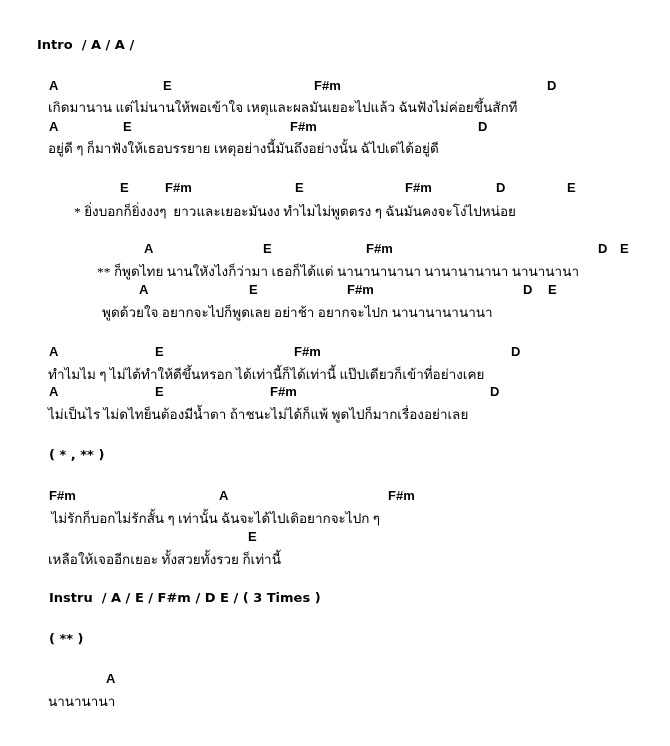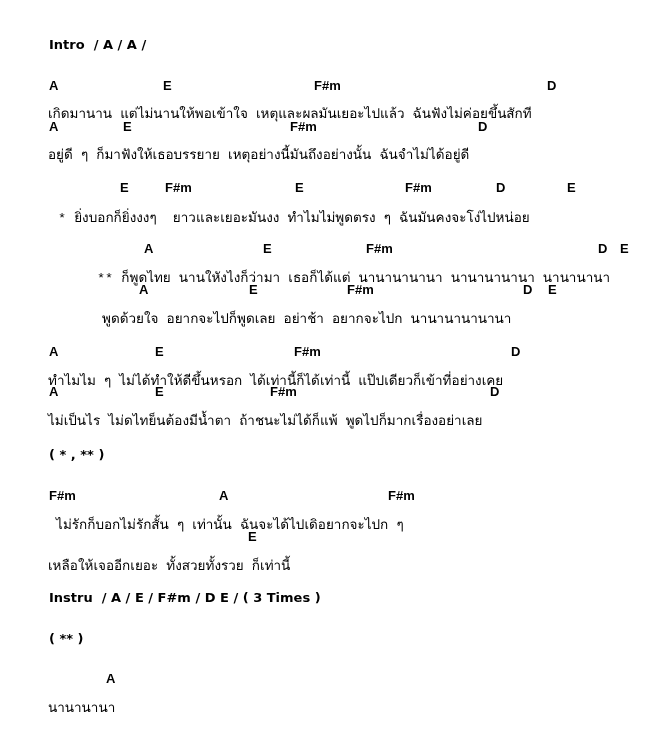--- a/index.html
+++ b/index.html
@@ -1,35 +1,35 @@
 <!DOCTYPE html>
 <html><head>
 <meta charset="utf-8">
 <style>
   html, body { margin: 0; padding: 0; background: #ffffff; }
   body { width: 670px; height: 746px; position: relative; overflow: hidden;
          font-family: "DejaVu Sans", "Liberation Sans", sans-serif; color: #000; }
   .line { position: absolute; left: 0; white-space: pre; }
   .bold { font-weight: bold; font-size: 13px; font-family: "DejaVu Sans", sans-serif; }
-  .lyric { font-size: 13.5px; font-family: Liberation Mono, monospace; margin-top: 6px; }
+  .lyric { font-size: 13.5px; font-family: Liberation Serif, serif; }
   .chord { position: absolute; font-weight: bold; font-size: 13px; font-family: "Liberation Sans", sans-serif; white-space: pre; }
 </style>
 </head>
 <body>
 
 <div>
-  <div class="line bold" style="left:49px;top:37px;text-align:center;">Intro  / A / A /</div>
+  <div class="line bold" style="left:37px;top:37px;text-align:center;">Intro  / A / A /</div>
 
   <div class="chord-row"></div>
   <div class="line lyric" style="left:48px;top:96px;">เกิดมานาน แต่ไม่นานให้พอเข้าใจ เหตุและผลมันเยอะไปแล้ว ฉันฟังไม่ค่อยขึ้นสักที</div>
   <div class="chord-row"></div>
-  <div class="line lyric" style="left:48px;top:137px;">อยู่ดี ๆ ก็มาฟังให้เธอบรรยาย เหตุอย่างนี้มันถึงอย่างนั้น ฉันจำไม่ได้อยู่ดี</div>
+  <div class="line lyric" style="left:48px;top:137px;">อยู่ดี ๆ ก็มาฟังให้เธอบรรยาย เหตุอย่างนี้มันถึงอย่างนั้น ฉัไปเด่ได้อยู่ดี</div>
 
   <div class="chord-row"></div>
-  <div class="line lyric" style="left:58px;top:200px;">* ยิ่งบอกก็ยิ่งงงๆ  ยาวและเยอะมันงง ทำไมไม่พูดตรง ๆ ฉันมันคงจะโง่ไปหน่อย</div>
+  <div class="line lyric" style="left:74px;top:200px;">* ยิ่งบอกก็ยิ่งงงๆ  ยาวและเยอะมันงง ทำไมไม่พูดตรง ๆ ฉันมันคงจะโง่ไปหน่อย</div>
 
   <div class="chord-row"></div>
   <div class="line lyric" style="left:97px;top:260px;">** ก็พูดไทย นานใหังไงก็ว่ามา เธอก็ได้แต่ นานานานานา นานานานานา นานานานา</div>
   <div class="chord-row"></div>
   <div class="line lyric" style="left:102px;top:301px;">พูดด้วยใจ อยากจะไปก็พูดเลย อย่าช้า อยากจะไปก นานานานานานา</div>
 
   <div class="chord-row"></div>
   <div class="line lyric" style="left:48px;top:363px;">ทำไมไม ๆ ไม่ได้ทำให้ดีขึ้นหรอก ได้เท่านี้ก็ได้เท่านี้ แป๊ปเดียวก็เข้าที่อย่างเคย</div>
   <div class="chord-row"></div>
   <div class="line lyric" style="left:48px;top:403px;">ไม่เป็นไร ไม่ดไทย็นต้องมีน้ำตา ถ้าชนะไม่ได้ก็แพ้ พูดไปก็มากเรื่องอย่าเลย</div>

